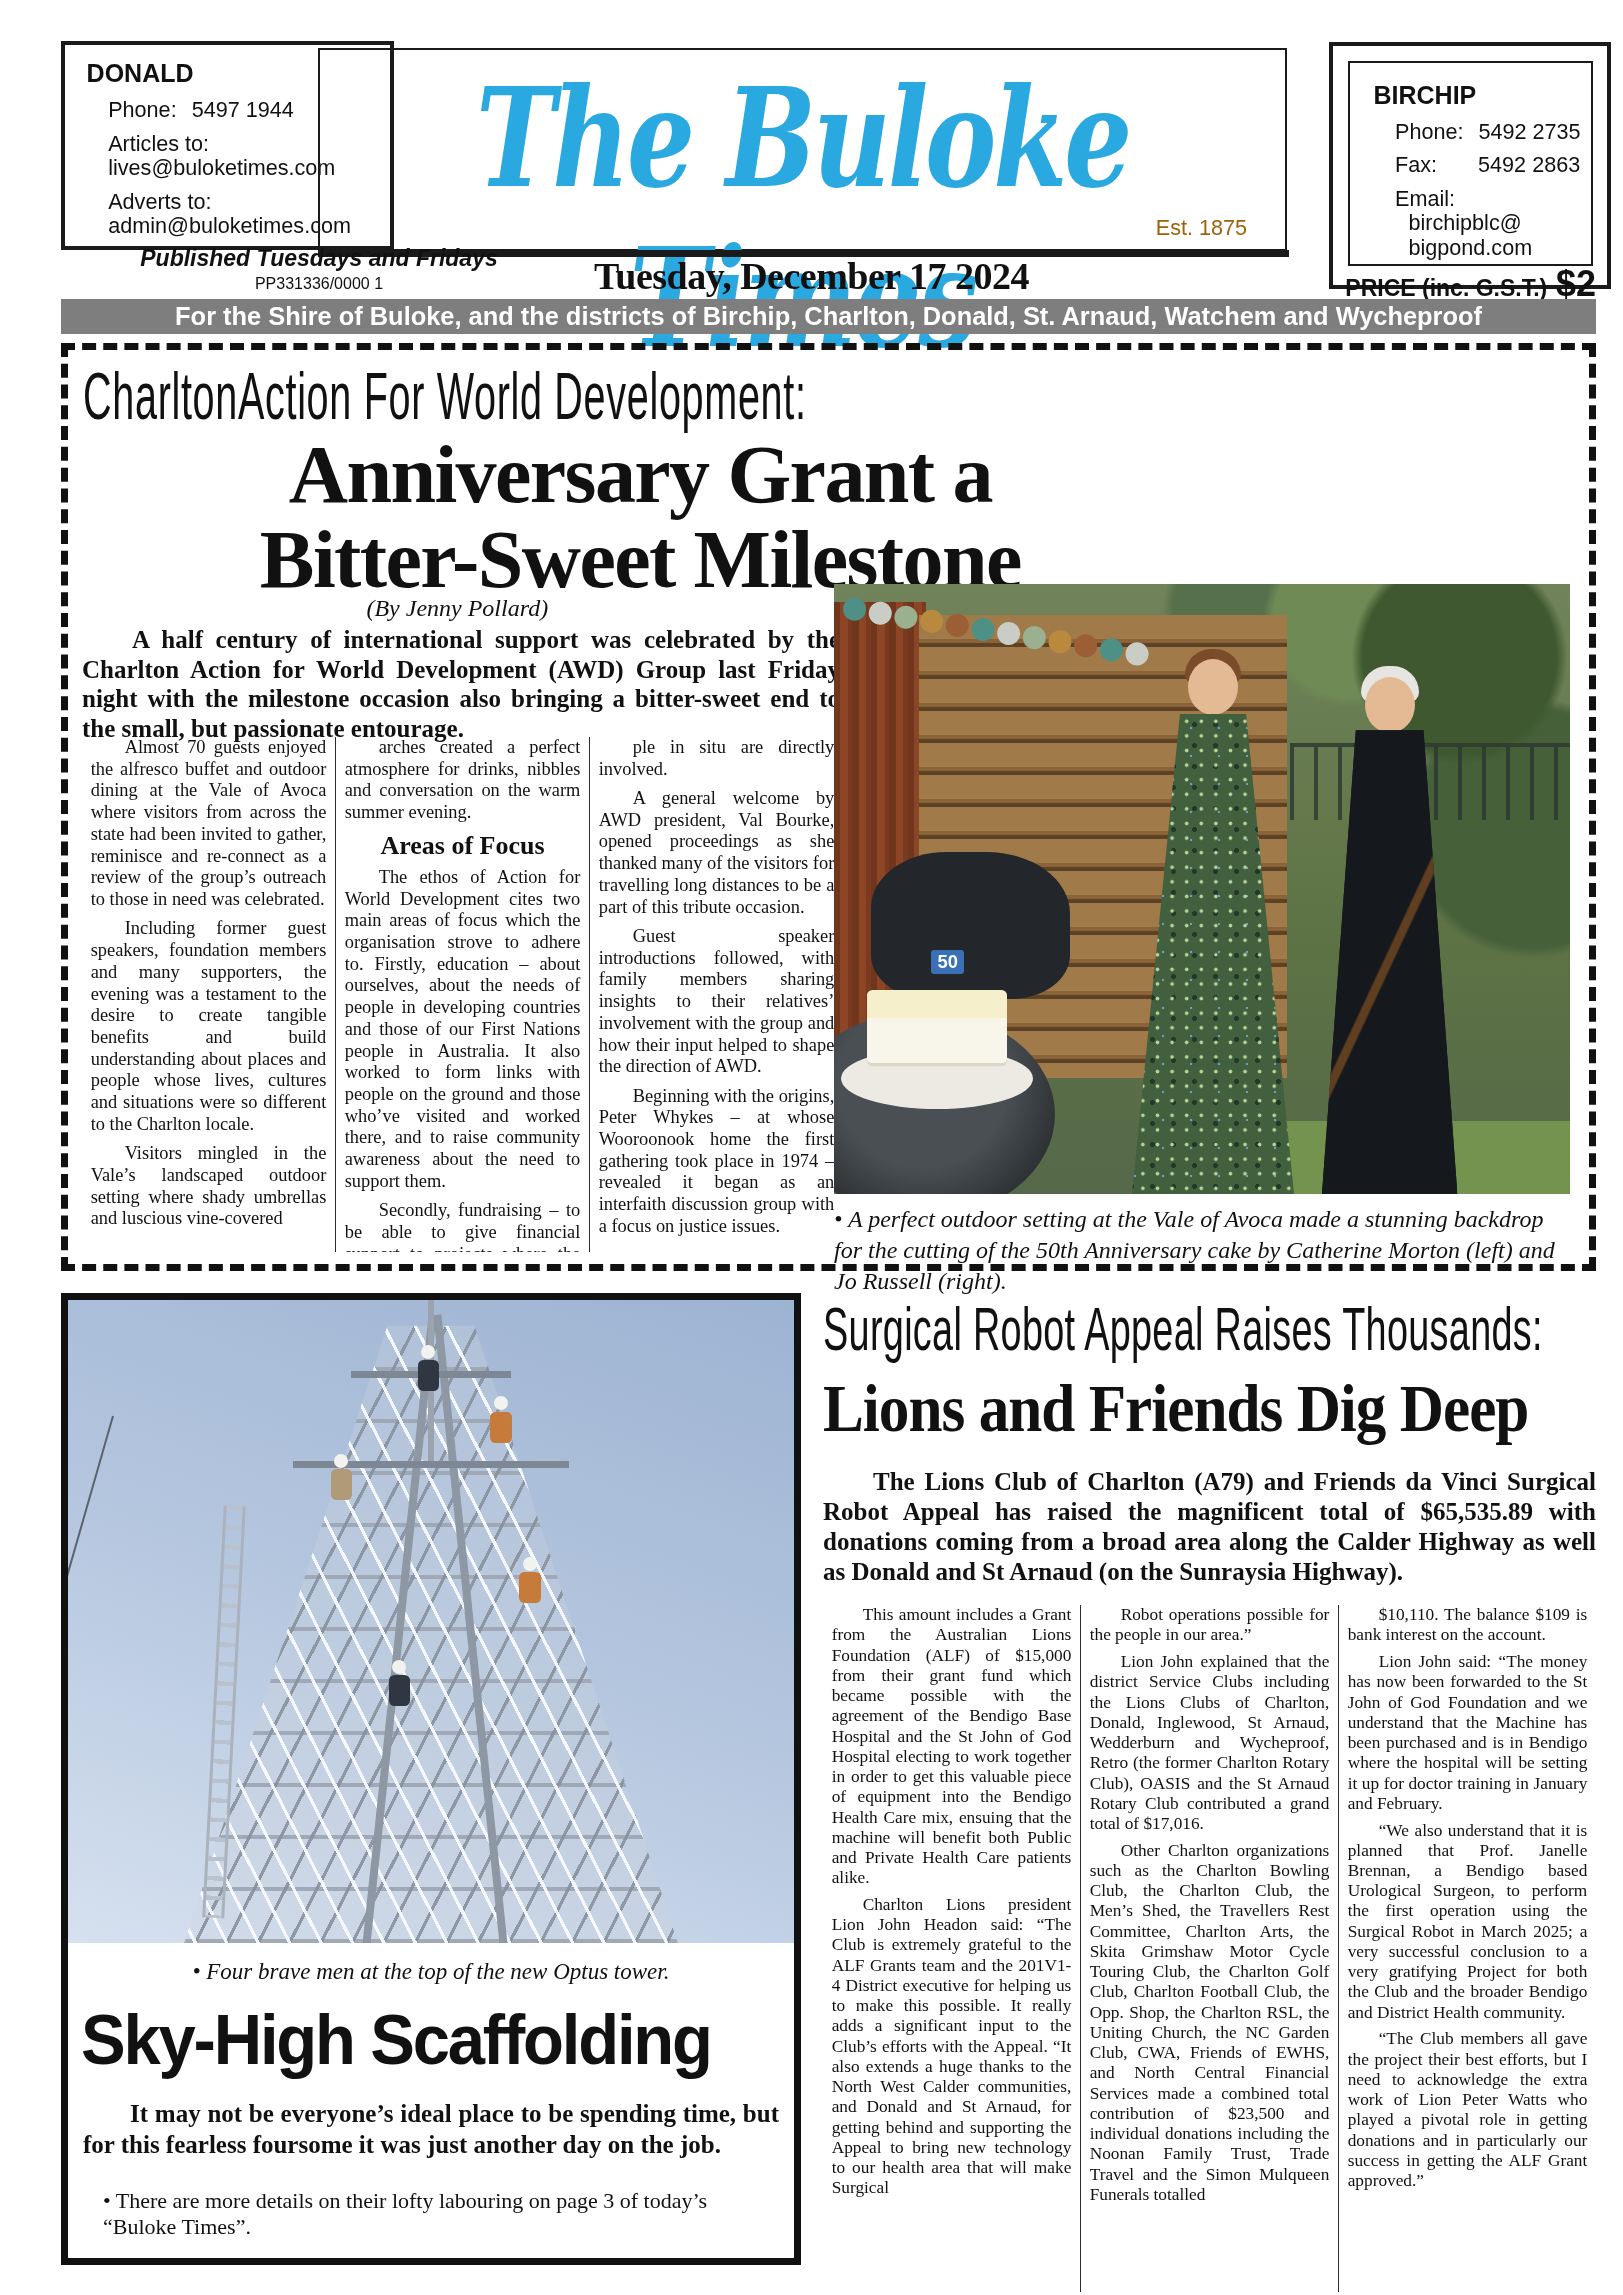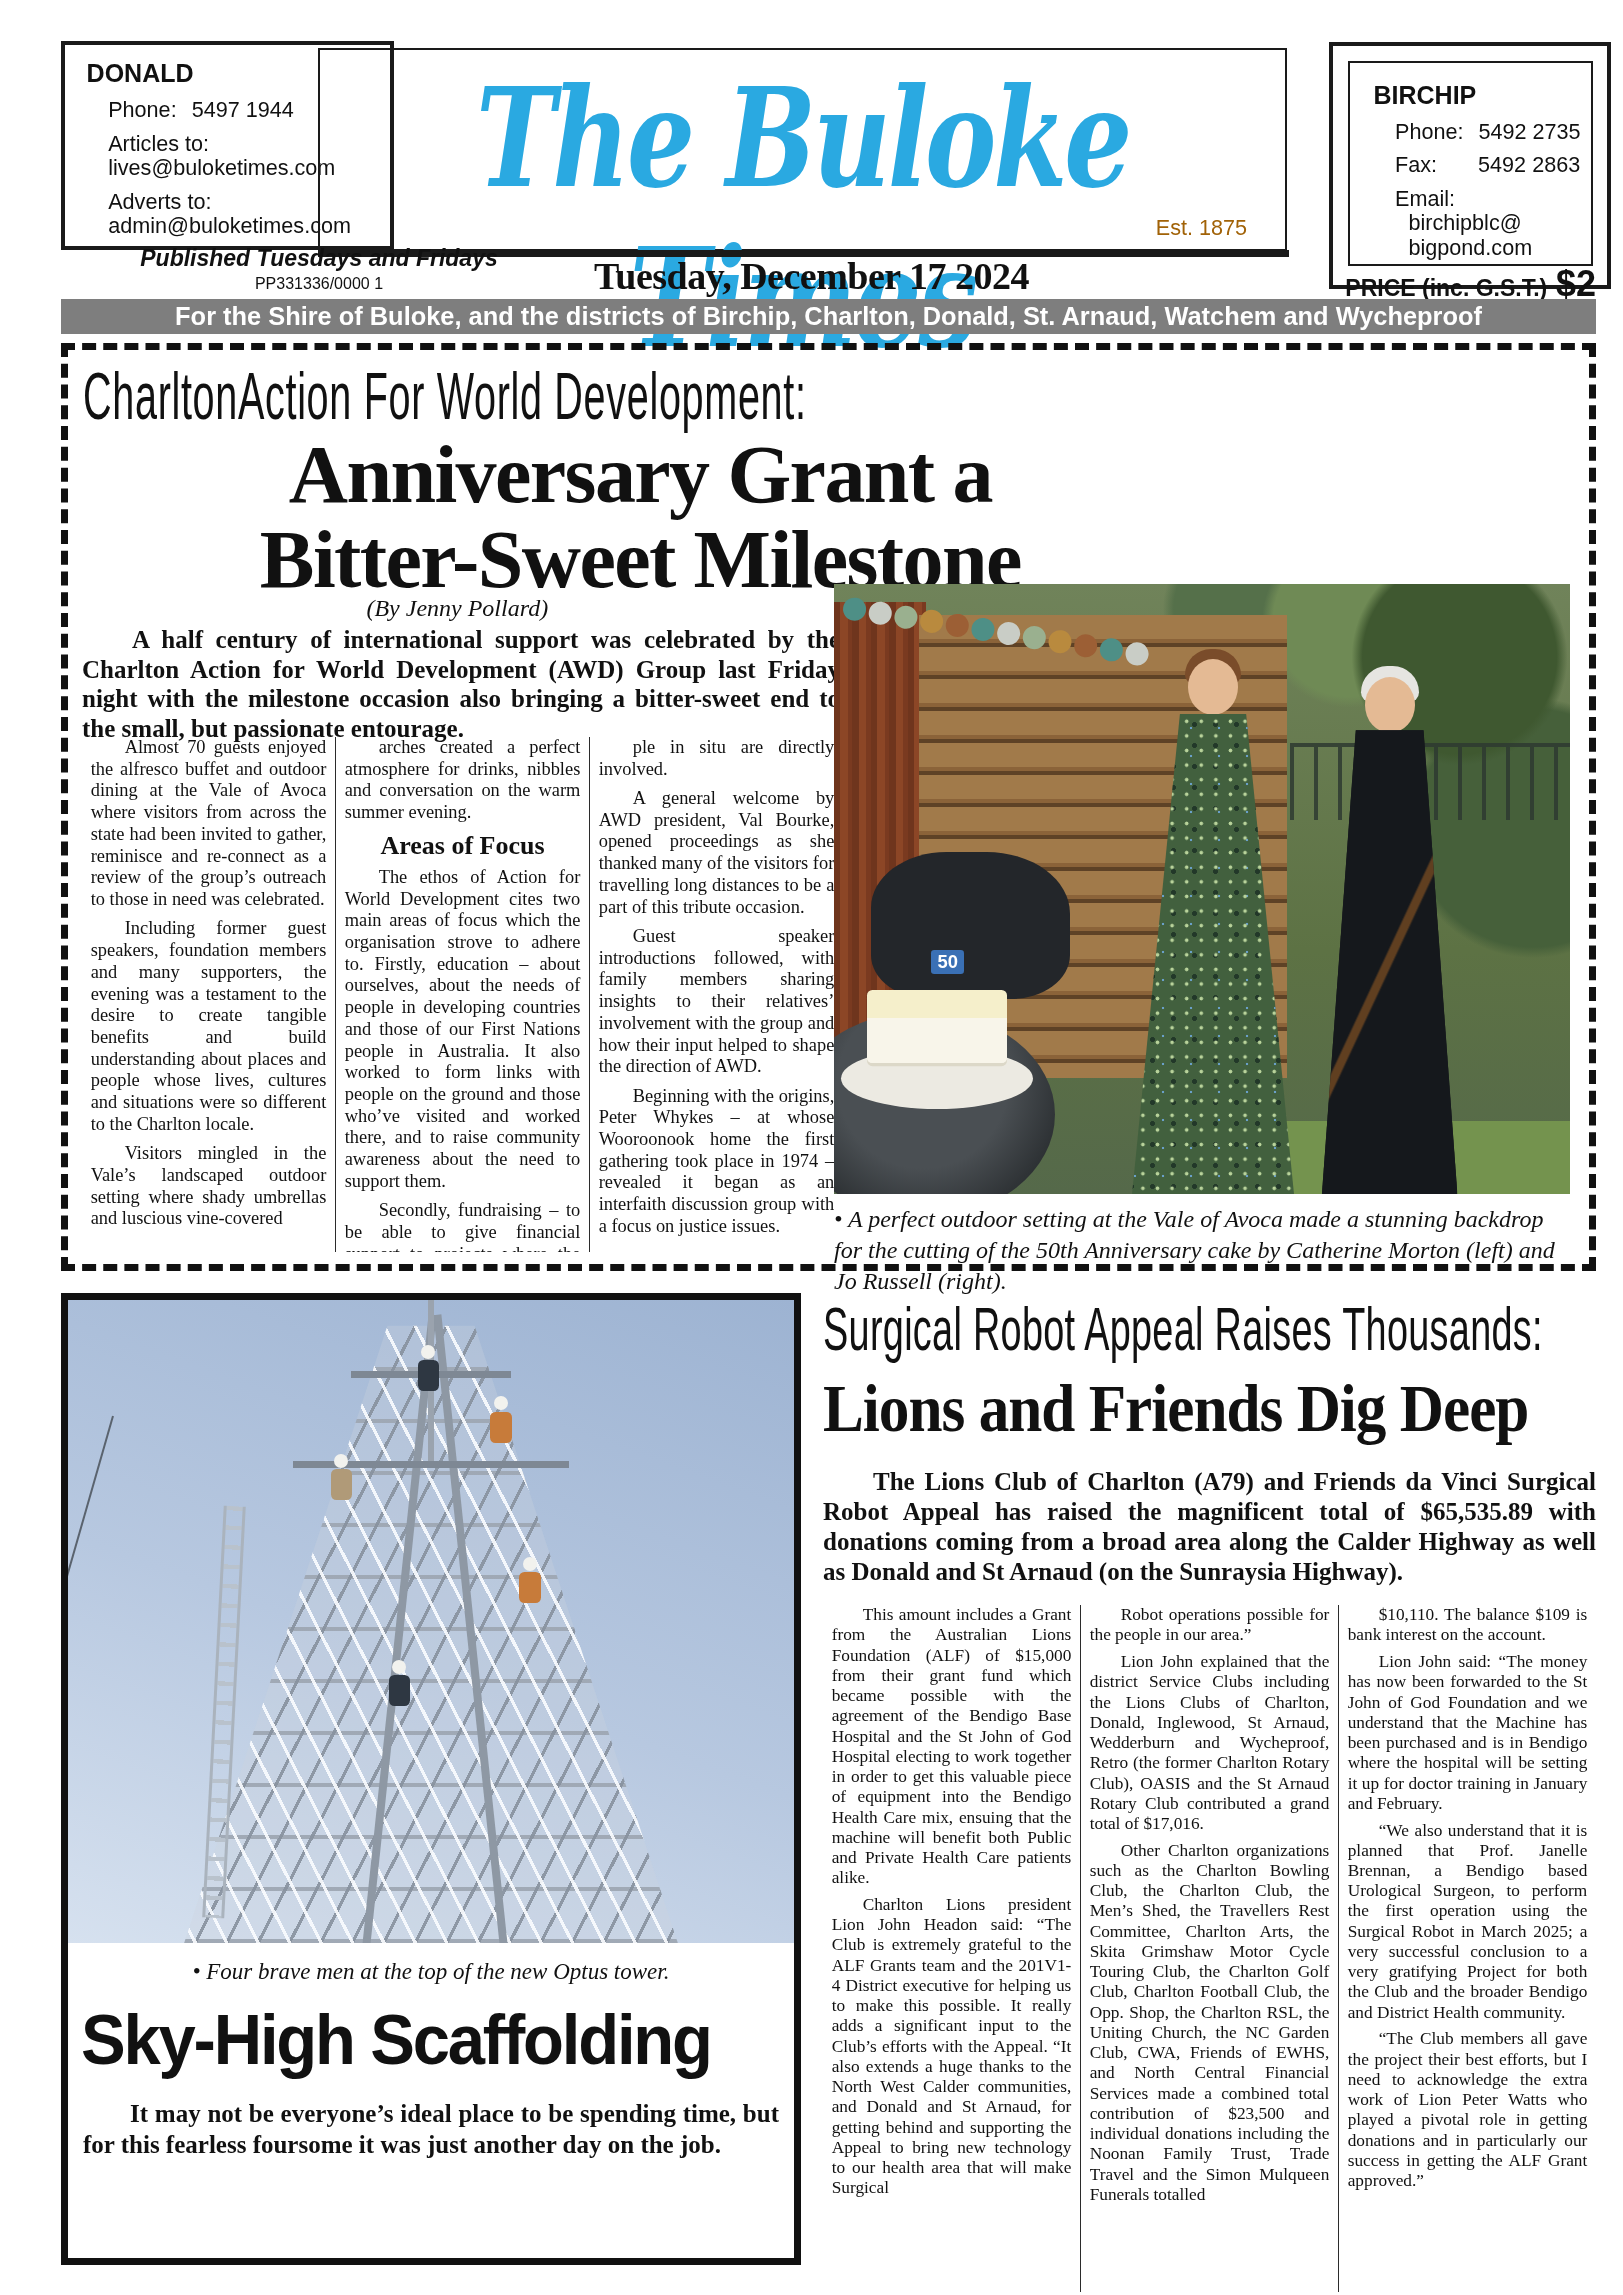--- a/index.html
+++ b/index.html
@@ -298,20 +298,21 @@
           <div class="torso torso-hivis"></div>
         </div>
       <div class="worker" style="left:44%;top:56%;">
           <div class="helmet"></div>
           <div class="torso torso-dark"></div>
         </div>
     </div>
     <div class="tower-caption">• Four brave men at the top of the new Optus tower.</div>
     <div class="tower-headline">Sky-High Scaffolding</div>
     <div class="tower-lede">It may not be everyone’s ideal place to be spending time, but for this fearless foursome it was just another day on the job.</div>
+    <div class="tower-note">• There are more details on their lofty labouring on page 3 of today’s “Buloke Times”.</div>
   </div>
 
   <div class="abs lions-module">
     <div class="lions-kicker">Surgical Robot Appeal Raises Thousands:</div>
     <div class="lions-headline">Lions and Friends Dig Deep</div>
     <div class="lions-lede">The Lions Club of Charlton (A79) and Friends da Vinci Surgical Robot Appeal has raised the magnificent total of $65,535.89 with donations coming from a broad area along the Calder Highway as well as Donald and St Arnaud (on the Sunraysia Highway).</div>
     <div class="lions-cols">
       <div class="col">
           <p>This amount includes a Grant from the Australian Lions Foundation (ALF) of $15,000 from their grant fund which became possible with the agreement of the Bendigo Base Hospital and the St John of God Hospital electing to work together in order to get this valuable piece of equipment into the Bendigo Health Care mix, ensuing that the machine will benefit both Public and Private Health Care patients alike.</p>
           <p>Charlton Lions president Lion John Headon said: “The Club is extremely grateful to the ALF Grants team and the 201V1-4 District executive for helping us to make this possible. It really adds a significant input to the Club’s efforts with the Appeal. “It also extends a huge thanks to the North West Calder communities, and Donald and St Arnaud, for getting behind and supporting the Appeal to bring new technology to our health area that will make Surgical</p>

